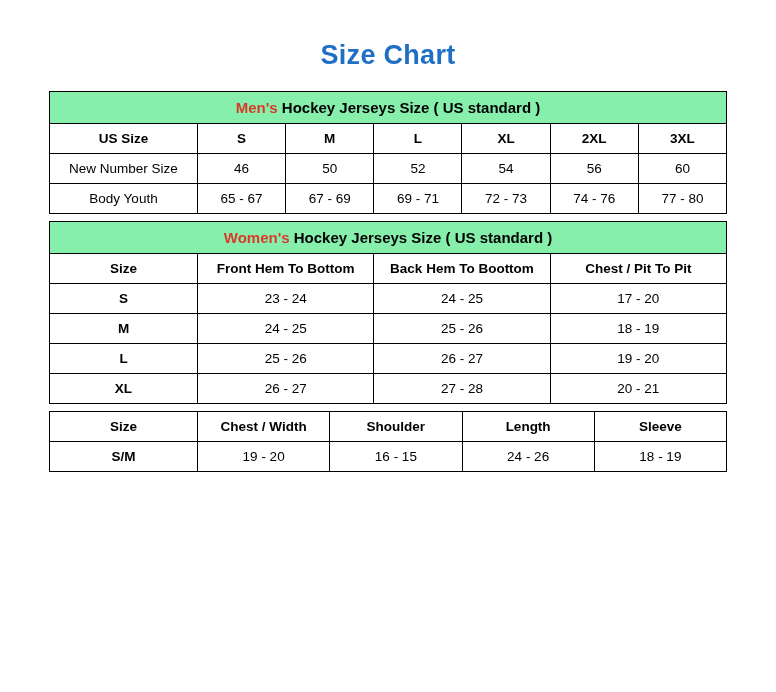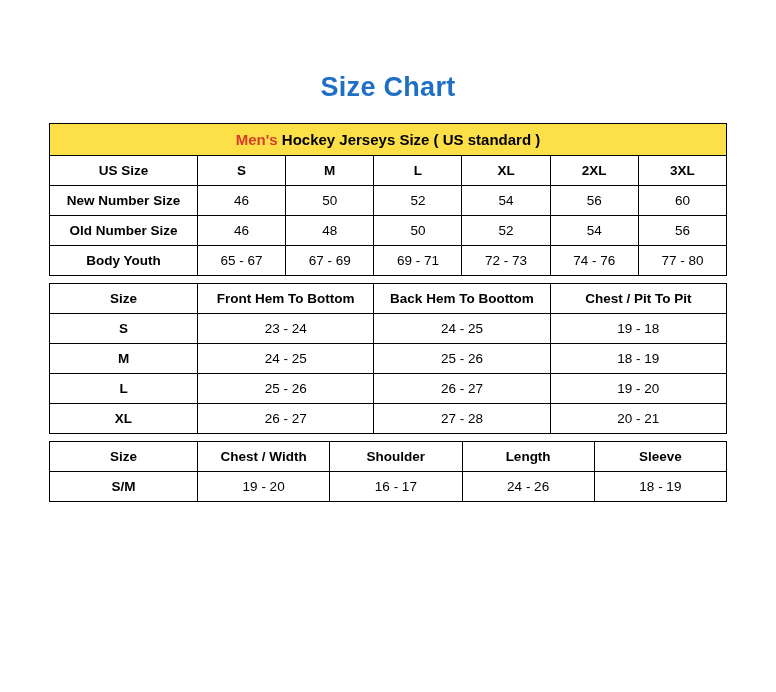--- a/index.html
+++ b/index.html
@@ -19,21 +19,21 @@
     width: 776px;
     height: 692px;
     box-sizing: border-box;
   }
   .chart-title {
     text-align: center;
     color: #1f6fc4;
     font-size: 27px;
     font-weight: bold;
     letter-spacing: 0.3px;
-    padding-top: 72px;
+    padding-top: 40px;
     margin: 0 0 20px 0;
   }
   .tables {
     width: 678px;
     margin: 0 auto;
   }
   table {
     border-collapse: collapse;
     width: 100%;
     table-layout: fixed;
@@ -41,33 +41,33 @@
   td, th {
     border: 1px solid #000000;
     text-align: center;
     font-size: 13.5px;
     font-weight: normal;
     padding: 0;
     height: 29px;
     vertical-align: middle;
   }
   .section-head td {
-    background: #fde047;
+    background: #86efac;
     font-size: 15px;
     font-weight: bold;
     height: 31px;
   }
   .section-head .accent-men { color: #d93b2b; }
   .section-head .accent-women { color: #d93b2b; }
   .section-head .accent-youth { color: #d93b2b; }
   .hdr td {
     font-weight: bold;
   }
   .rowlabel {
-    font-weight: bold;
+    font-weight: normal;
   }
   .hdr .rowlabel {
     font-weight: bold;
   }
   .bold-cell {
     font-weight: bold;
   }
   .spacer-row td {
     border: none;
     height: 7px;
@@ -112,29 +112,20 @@
         <tr>
           <td class="rowlabel">New Number Size</td>
           <td>46</td>
           <td>50</td>
           <td>52</td>
           <td>54</td>
           <td>56</td>
           <td>60</td>
         </tr>
         <tr>
-          <td class="rowlabel">Old Number Size</td>
-          <td>46</td>
-          <td>48</td>
-          <td>50</td>
-          <td>52</td>
-          <td>54</td>
-          <td>56</td>
-        </tr>
-        <tr>
           <td class="rowlabel">Body Youth</td>
           <td>65 - 67</td>
           <td>67 - 69</td>
           <td>69 - 71</td>
           <td>72 - 73</td>
           <td>74 - 76</td>
           <td>77 - 80</td>
         </tr>
       </tbody>
     </table>
@@ -148,31 +139,34 @@
       </table>
 
     <table class="tbl-women">
       <colgroup>
         <col class="c0">
           <col>
           <col>
           <col>
       </colgroup>
       <tbody>
+        <tr class="section-head">
+          <td colspan="4"><span class="accent-women">Women's</span><span> Hockey Jerseys Size ( US standard )</span></td>
+        </tr>
         <tr class="hdr">
           <td class="rowlabel">Size</td>
           <td>Front Hem To Bottom</td>
           <td>Back Hem To Boottom</td>
           <td>Chest / Pit To Pit</td>
         </tr>
         <tr>
           <td class="bold-cell">S</td>
           <td>23 - 24</td>
           <td>24 - 25</td>
-          <td>19 - 18</td>
+          <td>17 - 20</td>
         </tr>
         <tr>
           <td class="bold-cell">M</td>
           <td>24 - 25</td>
           <td>25 - 26</td>
           <td>18 - 19</td>
         </tr>
         <tr>
           <td class="bold-cell">L</td>
           <td>25 - 26</td>
@@ -208,21 +202,21 @@
         <tr class="hdr">
           <td class="rowlabel">Size</td>
           <td>Chest / Width</td>
           <td>Shoulder</td>
           <td>Length</td>
           <td>Sleeve</td>
         </tr>
         <tr>
           <td class="bold-cell">S/M</td>
           <td>19 - 20</td>
-          <td>16 - 17</td>
+          <td>16 - 15</td>
           <td>24 - 26</td>
           <td>18 - 19</td>
         </tr>
       </tbody>
     </table>
 
   </div>
 </div>
 
 </body></html>

